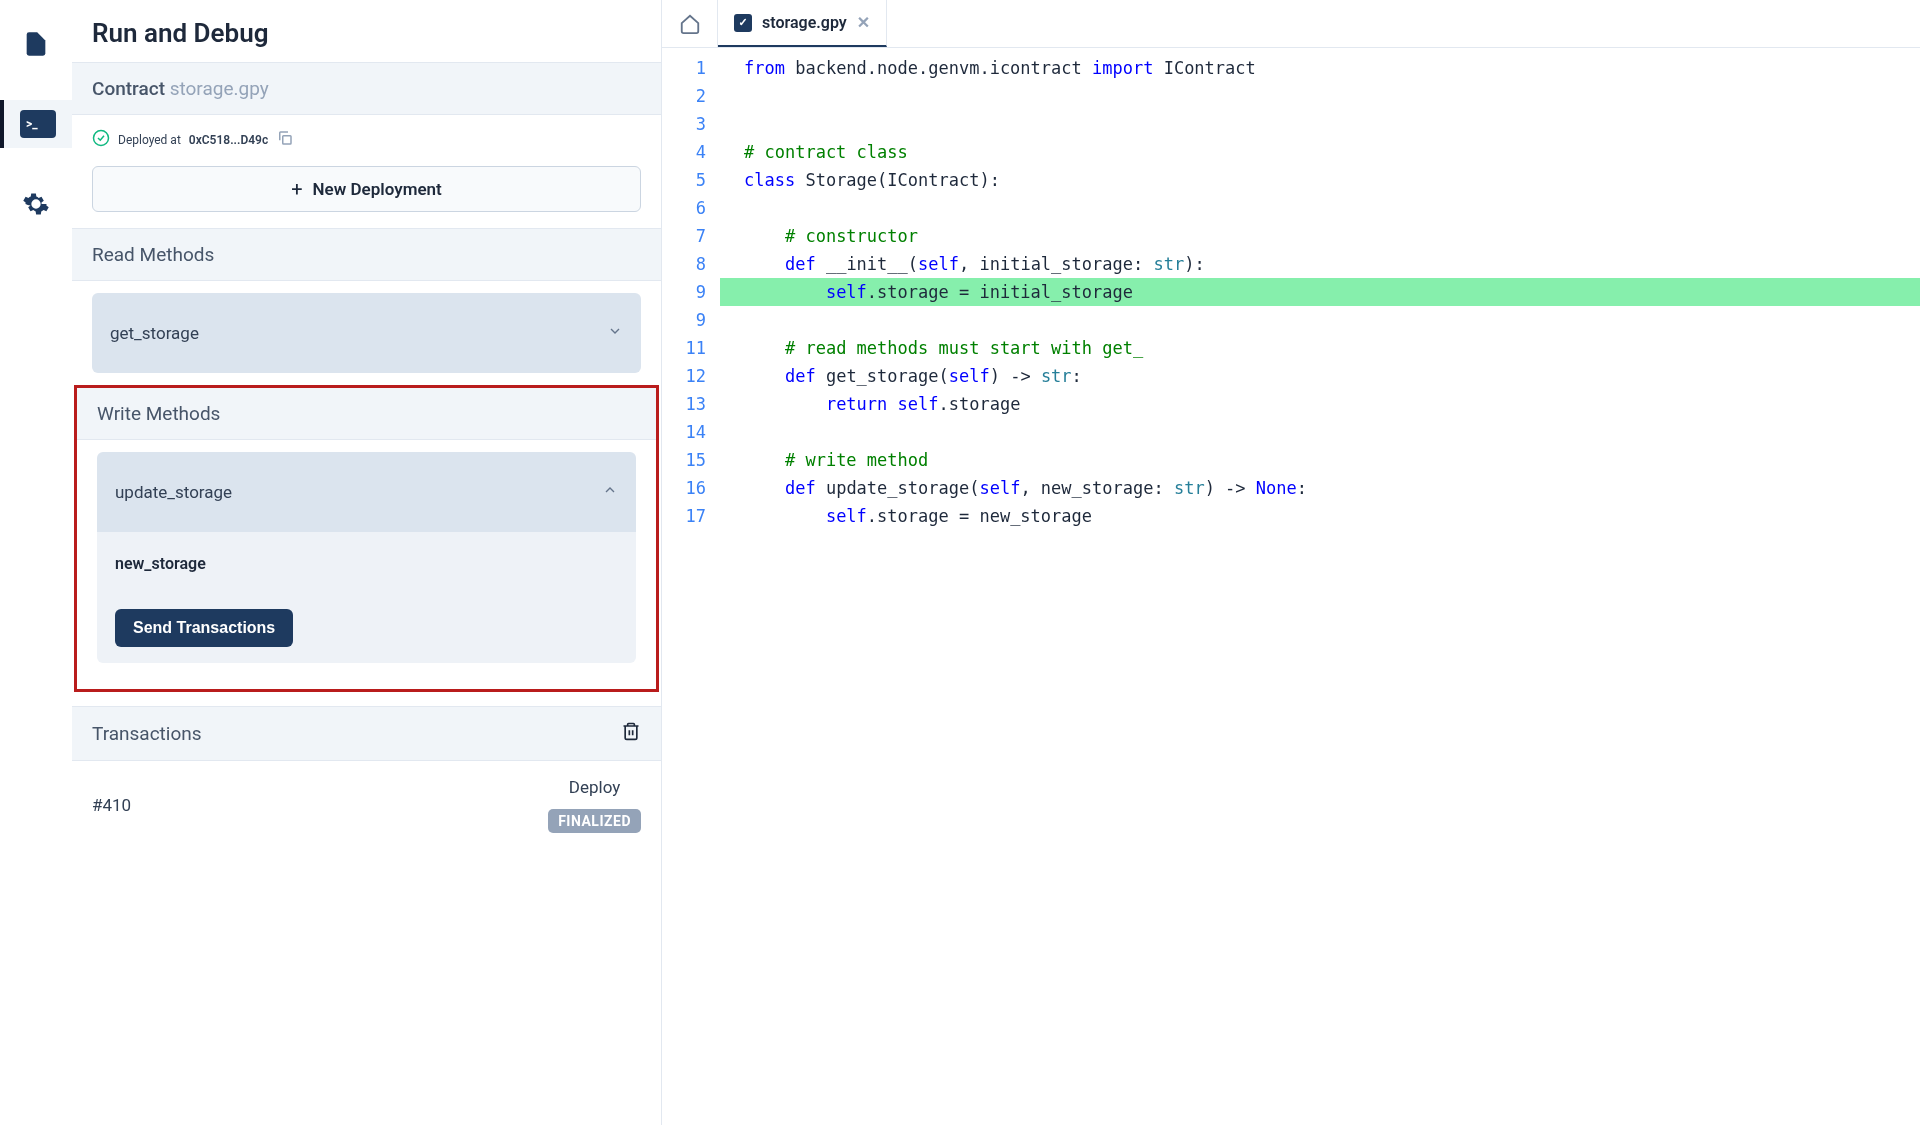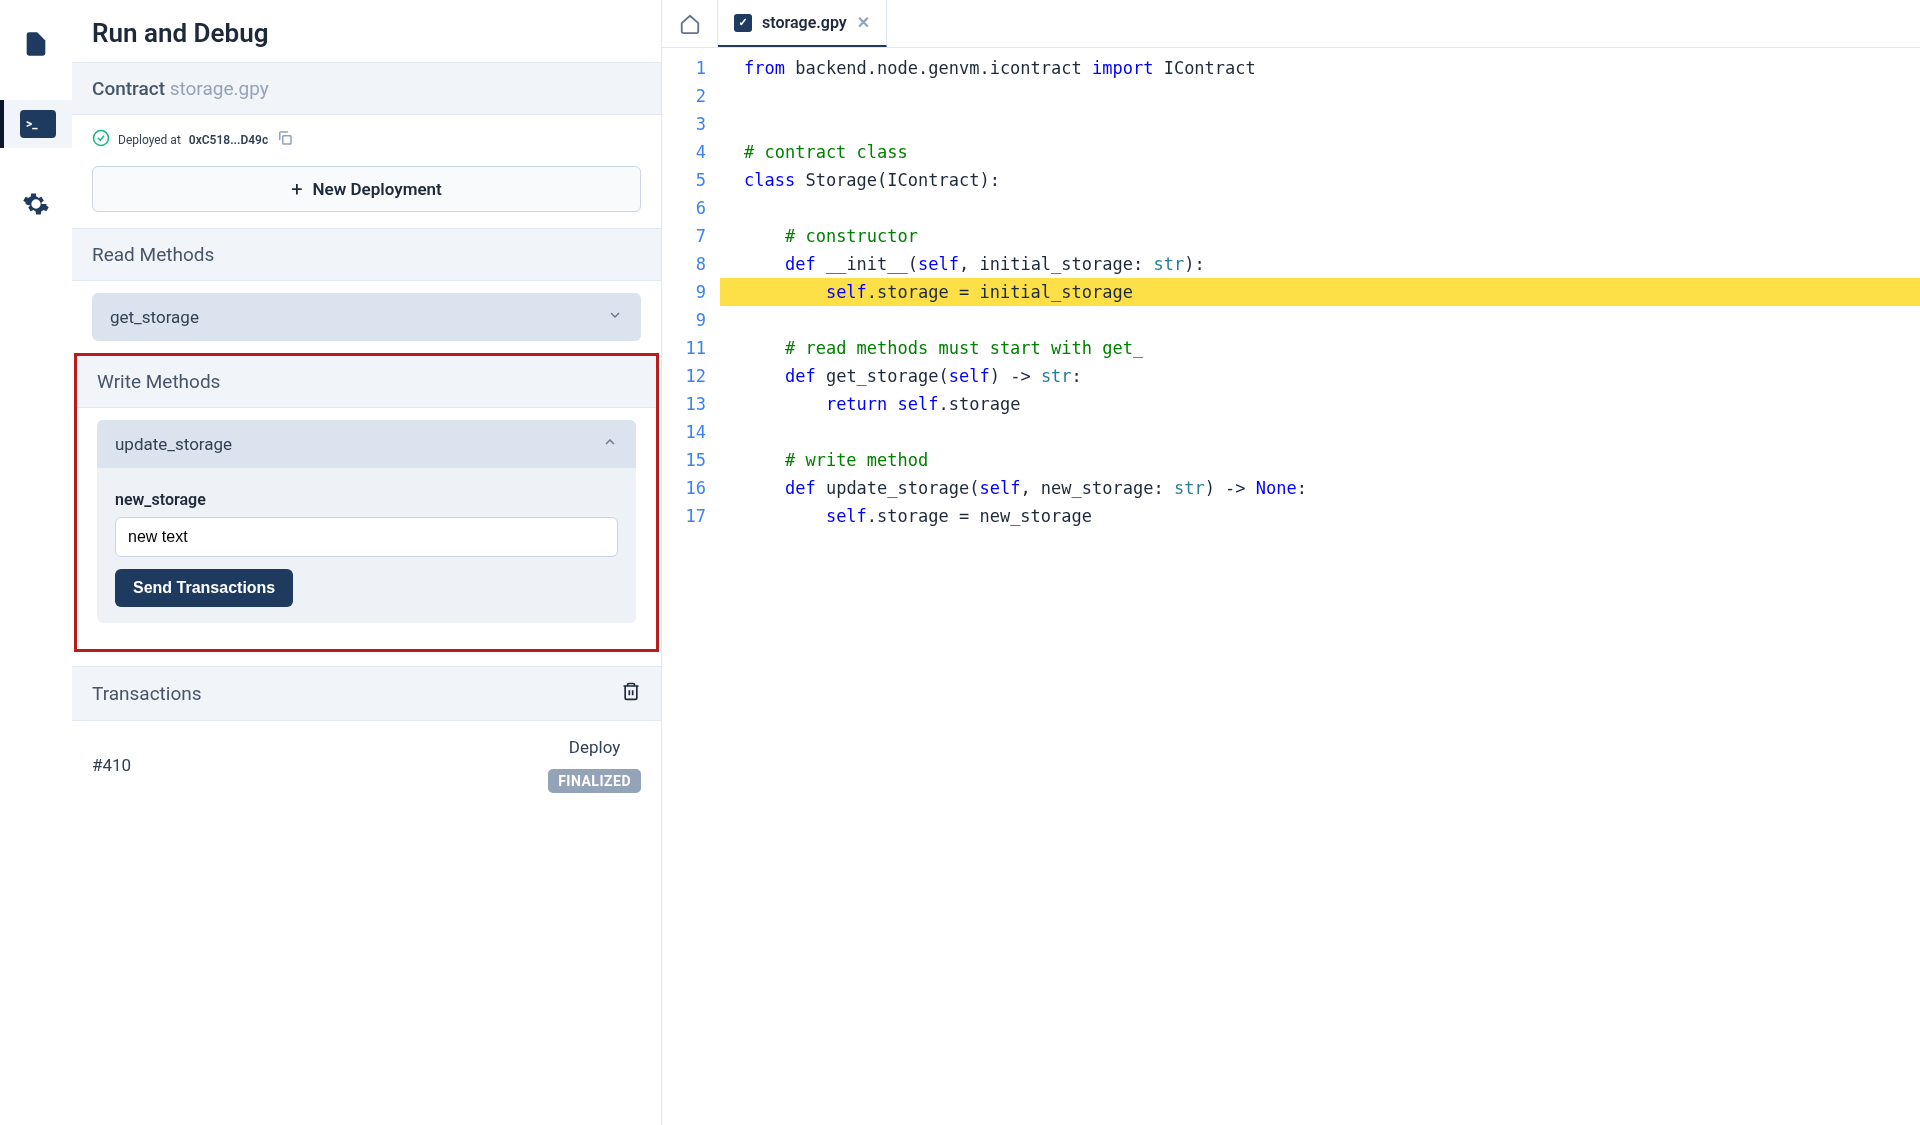--- a/index.html
+++ b/index.html
@@ -16,21 +16,21 @@
 
 .debug-panel { width: 590px; border-right: 1px solid #e2e8f0; overflow-y: auto; background: #fff; }
 .panel-title { font-size: 26px; font-weight: 600; padding: 18px 20px 14px; }
 .section-header { background: #f1f5f9; padding: 14px 20px; font-size: 19px; color: #475569; border-top: 1px solid #e2e8f0; border-bottom: 1px solid #e2e8f0; display: flex; align-items: center; justify-content: space-between; }
 .contract-name { font-size: 19px; font-weight: 500; }
 .contract-file { color: #94a3b8; font-weight: 400; }
 .deployed-row { display: flex; align-items: center; gap: 8px; padding: 14px 20px 12px; font-size: 12px; color: #334155; }
 .deployed-row .check-icon { color: #10b981; }
 .deployed-addr { font-weight: 600; }
 .deploy-btn { margin: 4px 20px 16px; padding: 10px; background: #f8fafc; border: 1px solid #cbd5e1; border-radius: 6px; display: flex; align-items: center; justify-content: center; gap: 10px; font-size: 17px; font-weight: 600; cursor: pointer; }
-.method-row { margin: 12px 20px; padding: 14px 18px; background: #dbe4ee; border-radius: 6px; display: flex; align-items: flex-start; justify-content: space-between; font-size: 17px; color: #334155; cursor: pointer; }
+.method-row { margin: 12px 20px; padding: 30px 18px; background: #dbe4ee; border-radius: 6px; display: flex; align-items: flex-start; justify-content: space-between; font-size: 17px; color: #334155; cursor: pointer; }
 .method-expanded { margin: 12px 20px; }
 .method-expanded .method-row { margin: 0 0 0 0; }
 .method-body { background: #eef2f7; border-radius: 0 0 6px 6px; padding: 14px 18px 16px; }
 .param-label { font-size: 16px; font-weight: 600; margin-bottom: 8px; margin-top: 8px; }
 .param-input { width: 100%; padding: 10px 12px; font-size: 16px; border: 1px solid #cbd5e1; border-radius: 6px; background: #fff; }
 .send-btn { margin-top: 12px; padding: 10px 18px; background: #1e3a5f; color: #fff; border: none; border-radius: 6px; font-size: 16px; font-weight: 600; cursor: pointer; }
 .write-methods-box { border: 3px solid #b91c1c; margin: 0 2px; padding-bottom: 14px; }
 .tx-row { display: flex; align-items: center; justify-content: space-between; padding: 16px 20px; font-size: 17px; color: #334155; }
 .tx-badge { background: #94a3b8; color: #fff; padding: 4px 10px; border-radius: 5px; font-size: 14px; font-weight: 700; letter-spacing: 0.5px; }
 .tx-right { display: flex; align-items: center; gap: 12px; flex-direction: column; }
@@ -41,21 +41,21 @@
 .tab-bar { display: flex; align-items: center; border-bottom: 1px solid #e2e8f0; height: 48px; }
 .home-tab { width: 56px; display: flex; align-items: center; justify-content: center; color: #64748b; cursor: pointer; height: 100%; border-right: 1px solid #e2e8f0; }
 .file-tab { display: flex; align-items: center; gap: 10px; padding: 0 16px; height: 100%; border-right: 1px solid #e2e8f0; border-bottom: 2px solid #1e3a5f; cursor: pointer; font-size: 16px; font-weight: 600; }
 .file-tab .check-badge { width: 18px; height: 18px; background: #1e3a5f; border-radius: 3px; display: flex; align-items: center; justify-content: center; color: #fff; font-size: 11px; }
 .file-tab .close-x { color: #94a3b8; font-size: 16px; }
 
 .code-editor { flex: 1; display: flex; font-family: "SF Mono", Consolas, monospace; font-size: 17px; line-height: 28px; padding-top: 6px; }
 .gutter { width: 58px; text-align: right; padding-right: 14px; color: #3b82f6; user-select: none; }
 .code-lines { flex: 1; white-space: pre; }
 .code-lines .line { padding-left: 24px; }
-.code-lines .line.hl { background: #fde047; }
+.code-lines .line.hl { background: #86efac; }
 .tok-kw { color: #0000ff; }
 .tok-comment { color: #008000; }
 .tok-self { color: #0000ff; }
 .tok-type { color: #267f99; }
 .tok-none { color: #0000ff; }
 
 .chevron { display: inline-block; }
 </style>
 </head>
 <body>
@@ -128,21 +128,20 @@
         <div class="method-row" style="border-radius:6px 6px 0 0">
           <span>update_storage</span>
           <span class="chevron">
             <svg width="16" height="16" viewBox="0 0 24 24" fill="none" stroke="#64748b" stroke-width="2">
                 <path d="M6 15l6-6 6 6"></path>
               </svg>
           </span>
         </div>
         <div class="method-body">
           <div class="param-label">new_storage</div>
-          <input class="param-input" value="new text" style="">
           <br>
           <button class="send-btn">Send Transactions</button>
         </div>
       </div>
     </div>
 
     <div class="section-header" style="margin-top:14px">
       <span>Transactions</span>
       <span class="trash-icon">
         <svg width="20" height="20" viewBox="0 0 24 24" fill="none" stroke="#1e293b" stroke-width="2">

